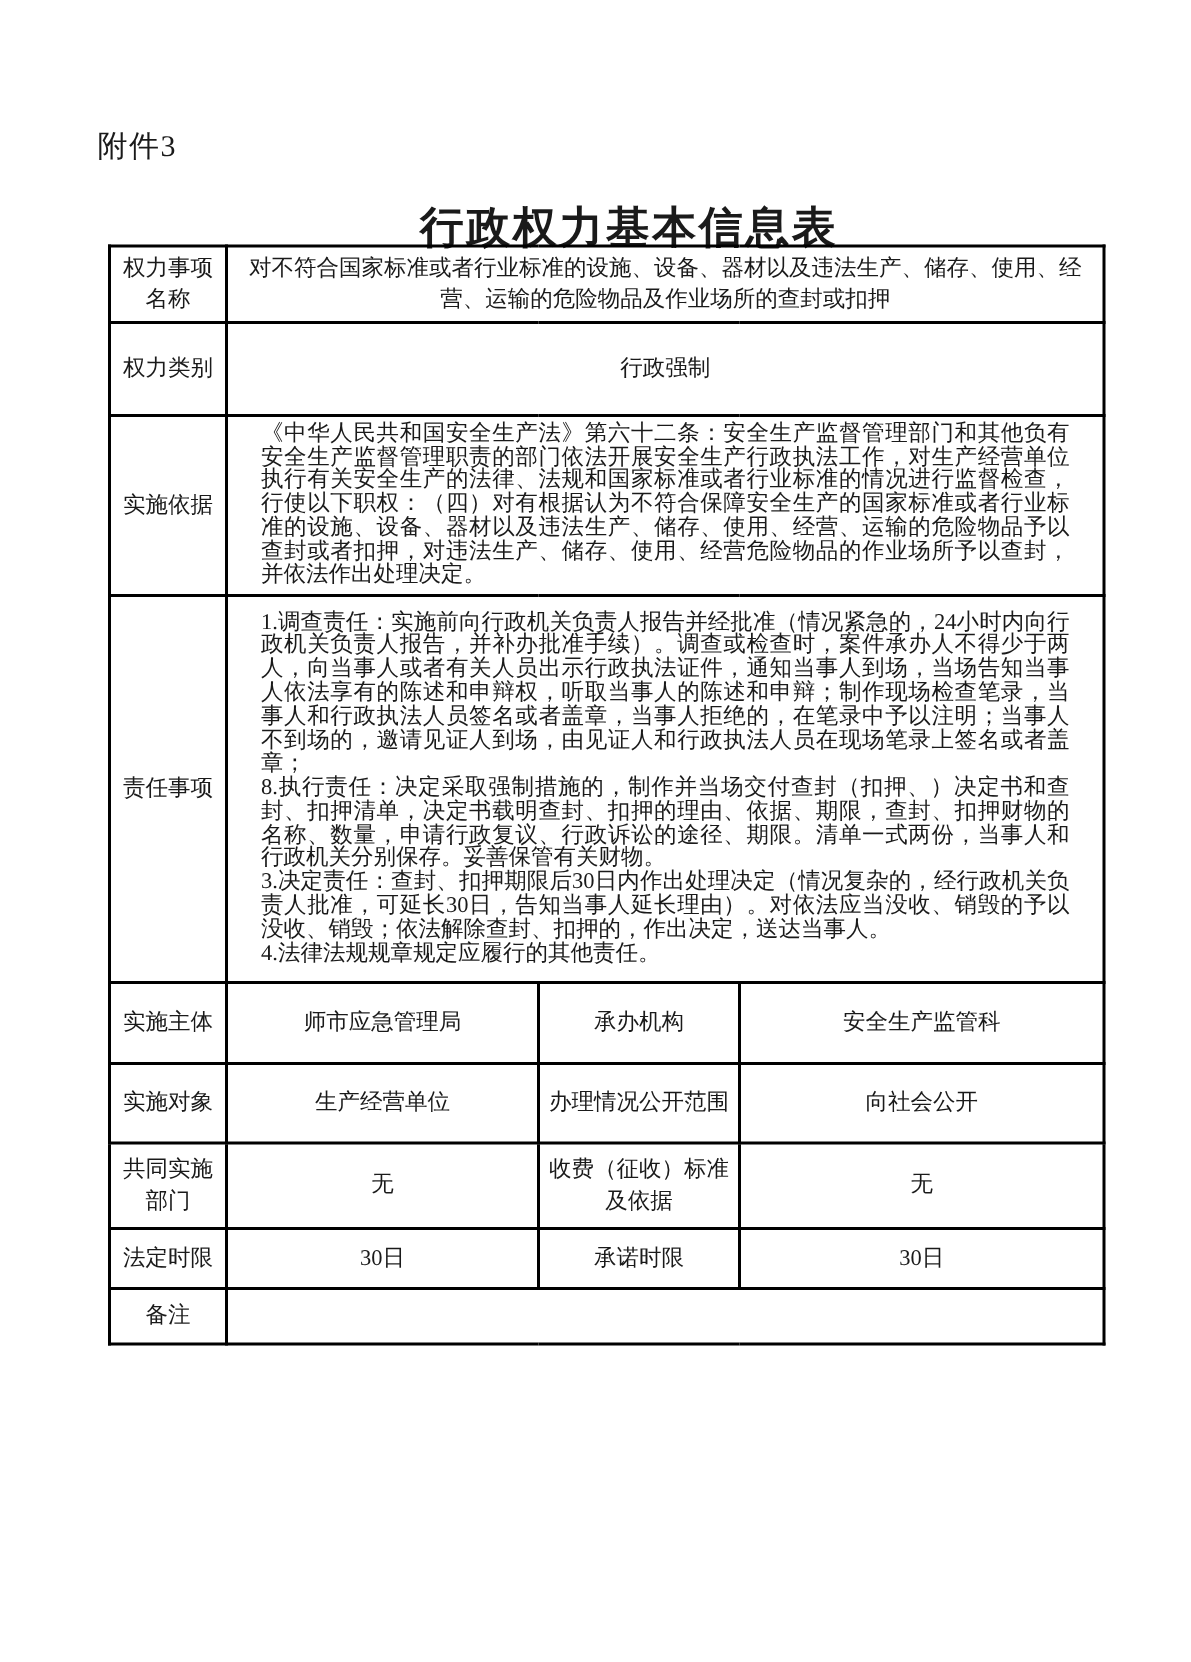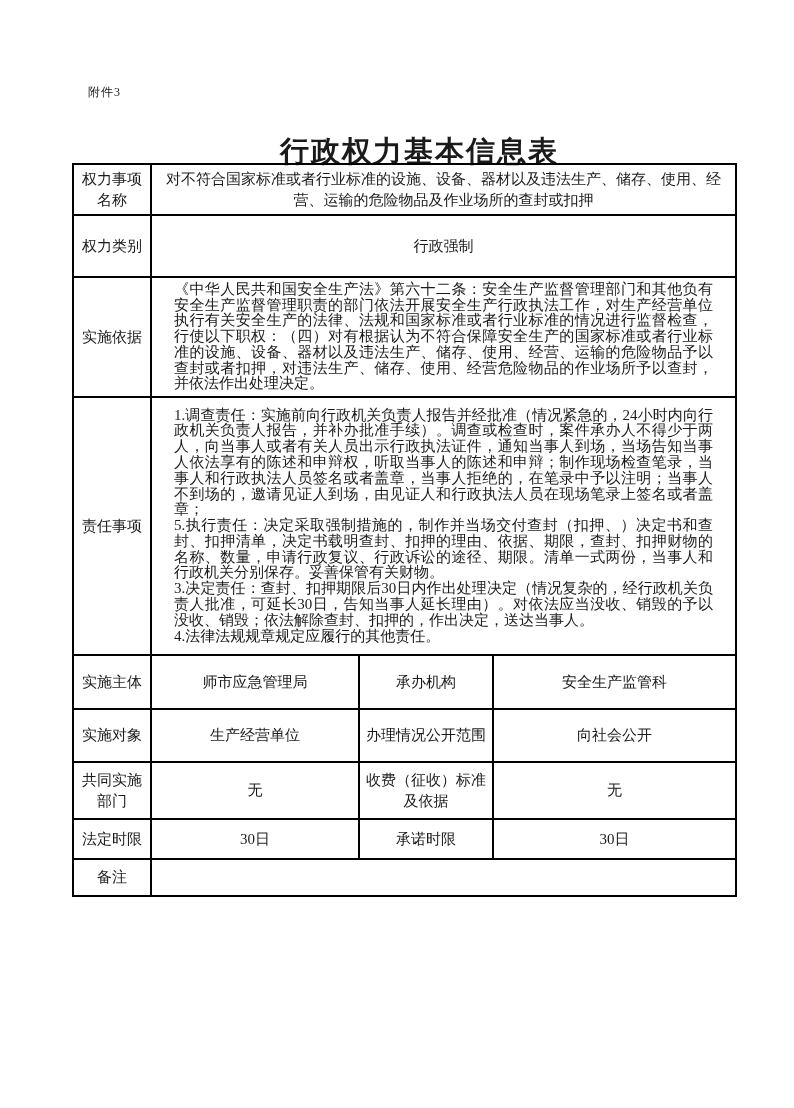--- a/index.html
+++ b/index.html
@@ -11,23 +11,23 @@
     position: relative;
     width: 794px;
     height: 1108px;
     background: #ffffff;
     color: #1a1a1a;
     font-family: "Liberation Serif", "DejaVu Serif", serif;
     overflow: hidden;
   }
   .attachment {
     position: absolute;
-    left: 88px;
+    left: 65px;
     top: 84px;
-    font-size: 12px;
+    font-size: 20px;
     letter-spacing: 1px;
   }
   .doc-title {
     position: absolute;
     left: 72px;
     top: 116px;
     width: 663px;
     margin: 16px;
     text-align: center;
     font-size: 29px;
@@ -106,21 +106,21 @@
 
     <tr class="r3">
       <td class="label">实施依据</td>
       <td colspan="3" class="dense">《中华人民共和国安全生产法》第六十二条：安全生产监督管理部门和其他负有安全生产监督管理职责的部门依法开展安全生产行政执法工作，对生产经营单位执行有关安全生产的法律、法规和国家标准或者行业标准的情况进行监督检查，行使以下职权：（四）对有根据认为不符合保障安全生产的国家标准或者行业标准的设施、设备、器材以及违法生产、储存、使用、经营、运输的危险物品予以查封或者扣押，对违法生产、储存、使用、经营危险物品的作业场所予以查封，并依法作出处理决定。</td>
     </tr>
 
     <tr class="r4">
       <td class="label">责任事项</td>
       <td colspan="3" class="dense">
         <p>1.调查责任：实施前向行政机关负责人报告并经批准（情况紧急的，24小时内向行政机关负责人报告，并补办批准手续）。调查或检查时，案件承办人不得少于两人，向当事人或者有关人员出示行政执法证件，通知当事人到场，当场告知当事人依法享有的陈述和申辩权，听取当事人的陈述和申辩；制作现场检查笔录，当事人和行政执法人员签名或者盖章，当事人拒绝的，在笔录中予以注明；当事人不到场的，邀请见证人到场，由见证人和行政执法人员在现场笔录上签名或者盖章；</p>
-        <p>5.执行责任：决定采取强制措施的，制作并当场交付查封（扣押、）决定书和查封、扣押清单，决定书载明查封、扣押的理由、依据、期限，查封、扣押财物的名称、数量，申请行政复议、行政诉讼的途径、期限。清单一式两份，当事人和行政机关分别保存。妥善保管有关财物。</p>
+        <p>8.执行责任：决定采取强制措施的，制作并当场交付查封（扣押、）决定书和查封、扣押清单，决定书载明查封、扣押的理由、依据、期限，查封、扣押财物的名称、数量，申请行政复议、行政诉讼的途径、期限。清单一式两份，当事人和行政机关分别保存。妥善保管有关财物。</p>
         <p>3.决定责任：查封、扣押期限后30日内作出处理决定（情况复杂的，经行政机关负责人批准，可延长30日，告知当事人延长理由）。对依法应当没收、销毁的予以没收、销毁；依法解除查封、扣押的，作出决定，送达当事人。</p>
         <p>4.法律法规规章规定应履行的其他责任。</p>
       </td>
     </tr>
 
     <tr class="r5">
       <td class="label">实施主体</td>
       <td>师市应急管理局</td>
       <td class="label">承办机构</td>
       <td>安全生产监管科</td>

